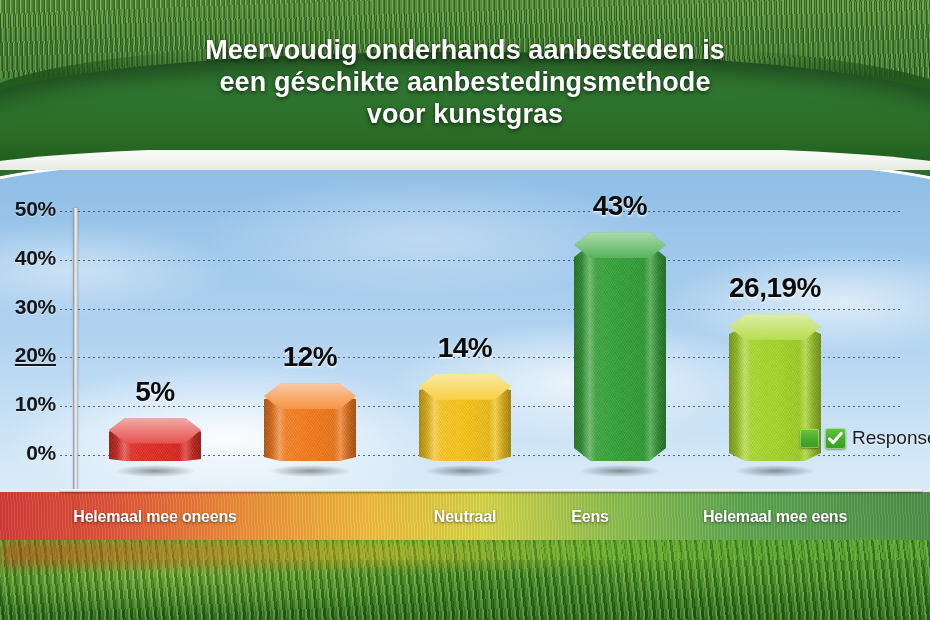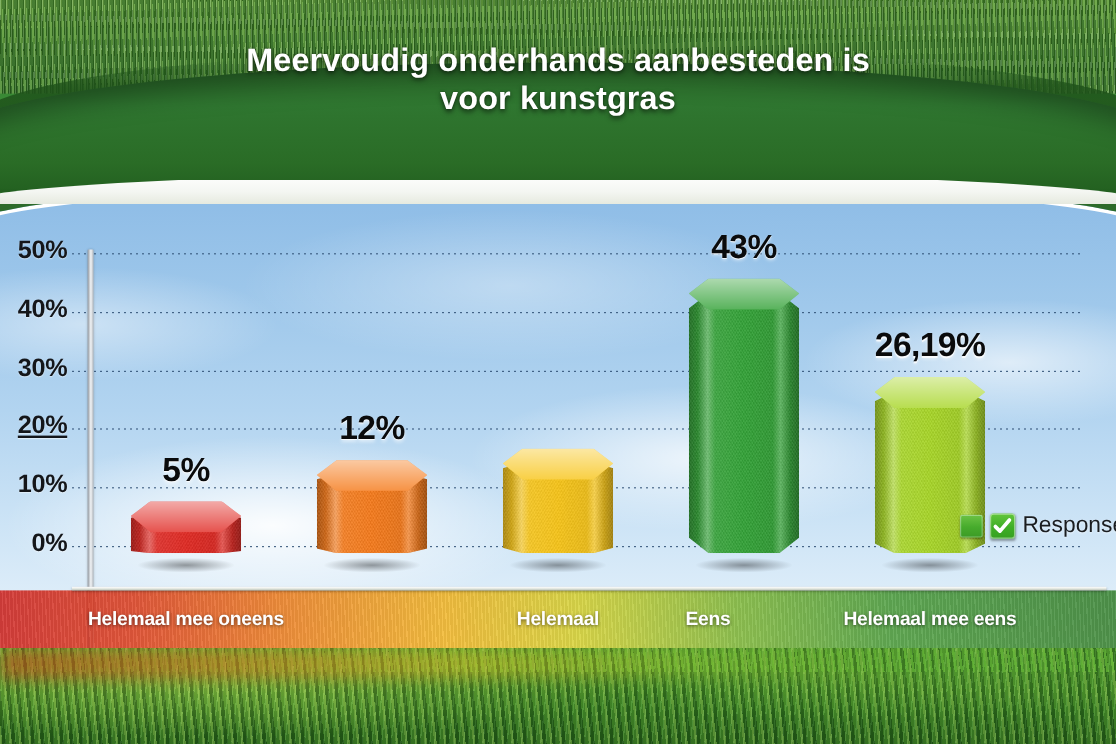--- a/index.html
+++ b/index.html
@@ -240,20 +240,21 @@
 </head>
 <body>
 
 <div id="stage">
 
   <div class="header">
     <div class="grass-top"></div>
     <div class="header-fade"></div>
     <div class="title">
       <div>Meervoudig onderhands aanbesteden is</div>
+      <div>een géschikte aanbestedingsmethode</div>
       <div>voor kunstgras</div>
     </div>
   </div>
 
   <div class="panel">
     <div class="sky"></div>
     <div class="panel-lip"></div>
     <div class="plot" id="plot">
         <div class="gridline" style="top: 61px;"></div>
         <div class="tick-stub" style="top: 61px;"></div>
@@ -291,20 +292,21 @@
           <div class="shadow"></div>
         </div>
         <div class="bar-value" style="left: 200px; width: 220px; top: 191.44px;">12%</div>
         <div class="bar" style="left: 419px; top: 223.68px; width: 92px; height: 99.32px;">
           <div class="body" style="background: rgb(247, 197, 26);"></div>
           <div class="shade"></div>
           <div class="noise"></div>
           <div class="top" style="background: linear-gradient(rgba(255, 255, 255, 0.6), rgba(255, 255, 255, 0.18)), rgb(247, 197, 26);"></div>
           <div class="shadow"></div>
         </div>
+        <div class="bar-value" style="left: 355px; width: 220px; top: 181.68px;">14%</div>
         <div class="bar" style="left: 574px; top: 82.16px; width: 92px; height: 240.84px;">
           <div class="body" style="background: rgb(52, 162, 56);"></div>
           <div class="shade"></div>
           <div class="noise"></div>
           <div class="top" style="background: linear-gradient(rgba(255, 255, 255, 0.6), rgba(255, 255, 255, 0.18)), rgb(52, 162, 56);"></div>
           <div class="shadow"></div>
         </div>
         <div class="bar-value" style="left: 510px; width: 220px; top: 40.16px;">43%</div>
         <div class="bar" style="left: 729px; top: 164.193px; width: 92px; height: 158.807px;">
           <div class="body" style="background: rgb(168, 214, 41);"></div>
@@ -316,21 +318,21 @@
         <div class="bar-value" style="left: 665px; width: 220px; top: 122.193px;">26,19%</div>
       </div>
   </div>
 
   <div class="axis-band"></div>
   <div class="baseline"></div>
 
   <div id="cats">
       <div class="cat-label" style="left: 45px; width: 220px; text-align: center;">Helemaal mee oneens</div>
       <div class="cat-label" style="left: 200px; width: 220px; margin-top: 44px;">Oneens</div>
-      <div class="cat-label" style="left: 355px; width: 220px;">Helemaal</div>
+      <div class="cat-label" style="left: 355px; width: 220px;">Neutraal</div>
       <div class="cat-label" style="left: 480px; width: 220px;">Eens</div>
       <div class="cat-label" style="left: 665px; width: 220px;">Helemaal mee eens</div>
     </div>
 
   <div class="legend">
     <span class="legend-swatch"></span>
     <span class="legend-check">
       <svg width="17" height="17" viewBox="0 0 17 17" aria-hidden="true">
         <path d="M2.5 8.8 L6.3 12.6 L14.2 3.4" fill="none" stroke="#ffffff" stroke-width="3.1" stroke-linecap="round" stroke-linejoin="round"></path>
       </svg>

